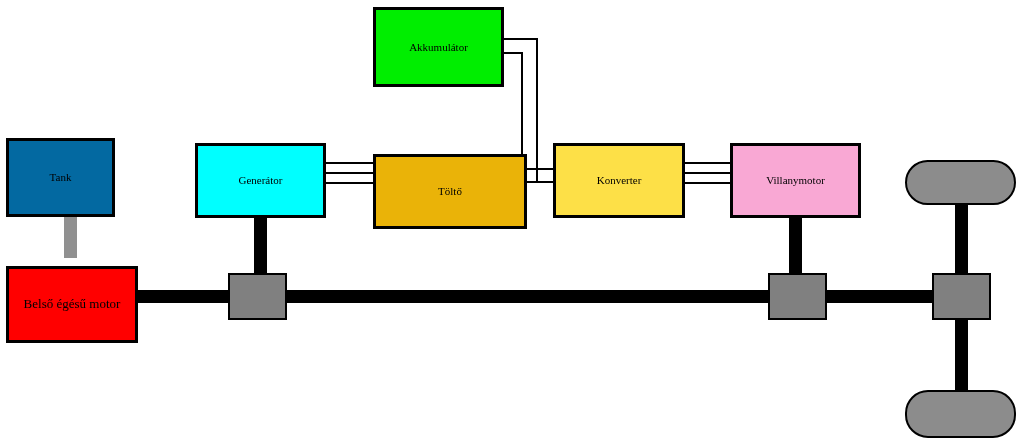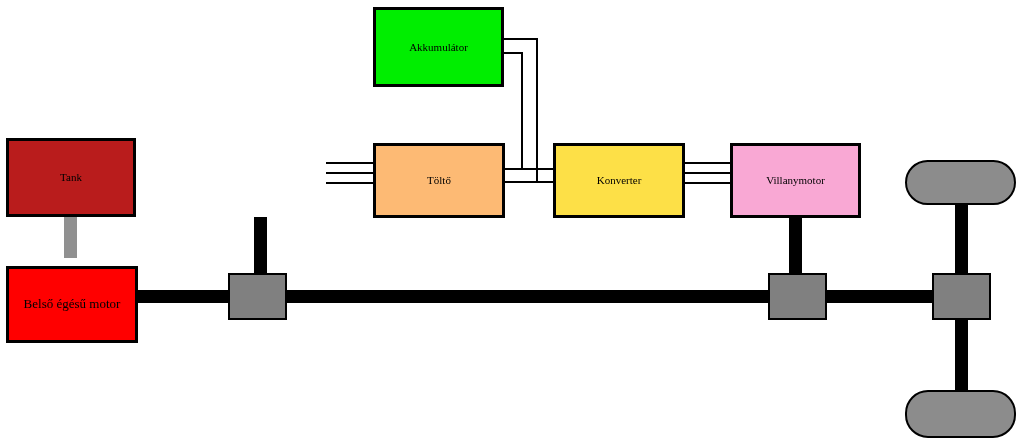--- a/index.html
+++ b/index.html
@@ -83,24 +83,25 @@
 
   <div class="coupling" style="left: 228px; top: 273px; width: 59px; height: 47px; background-color: rgb(128, 128, 128);"></div>
   <div class="coupling" style="left: 768px; top: 273px; width: 59px; height: 47px; background-color: rgb(128, 128, 128);"></div>
   <div class="coupling" style="left: 932px; top: 273px; width: 59px; height: 47px; background-color: rgb(128, 128, 128);"></div>
 
   <div class="wheel" style="left: 905px; top: 160px; width: 111px; height: 45px; background-color: rgb(140, 140, 140);"></div>
   <div class="wheel" style="left: 905px; top: 390px; width: 111px; height: 48px; background-color: rgb(140, 140, 140);"></div>
 
   <div class="block" style="left: 373px; top: 7px; width: 131px; height: 80px; background-color: rgb(0, 238, 0);">Akkumulátor</div>
 
-  <div class="block" style="left: 6px; top: 138px; width: 130px; height: 79px; background-color: #b91c1c;">Tank</div>
+  <div class="block" style="left: 6px; top: 138px; width: 109px; height: 79px; background-color: #0369a1;">Tank</div>
 
+  <div class="block" style="left: 195px; top: 143px; width: 131px; height: 75px; background-color: rgb(0, 255, 255);">Generátor</div>
 
-  <div class="block" style="left: 373px; top: 143px; width: 132px; height: 75px; background-color: #fdba74;">Töltő</div>
+  <div class="block" style="left: 373px; top: 154px; width: 154px; height: 75px; background-color: #eab308;">Töltő</div>
 
   <div class="block" style="left: 553px; top: 143px; width: 132px; height: 75px; background-color: #fde047;">Konverter</div>
 
   <div class="block" style="left: 730px; top: 143px; width: 131px; height: 75px; background-color: #f9a8d4;">Villanymotor</div>
 
   <div class="block" style="left: 6px; top: 266px; width: 132px; height: 77px; font-size: 13px; background-color: rgb(255, 0, 0);">Belső égésű motor</div>
 
 </div>
 
 </body></html>

